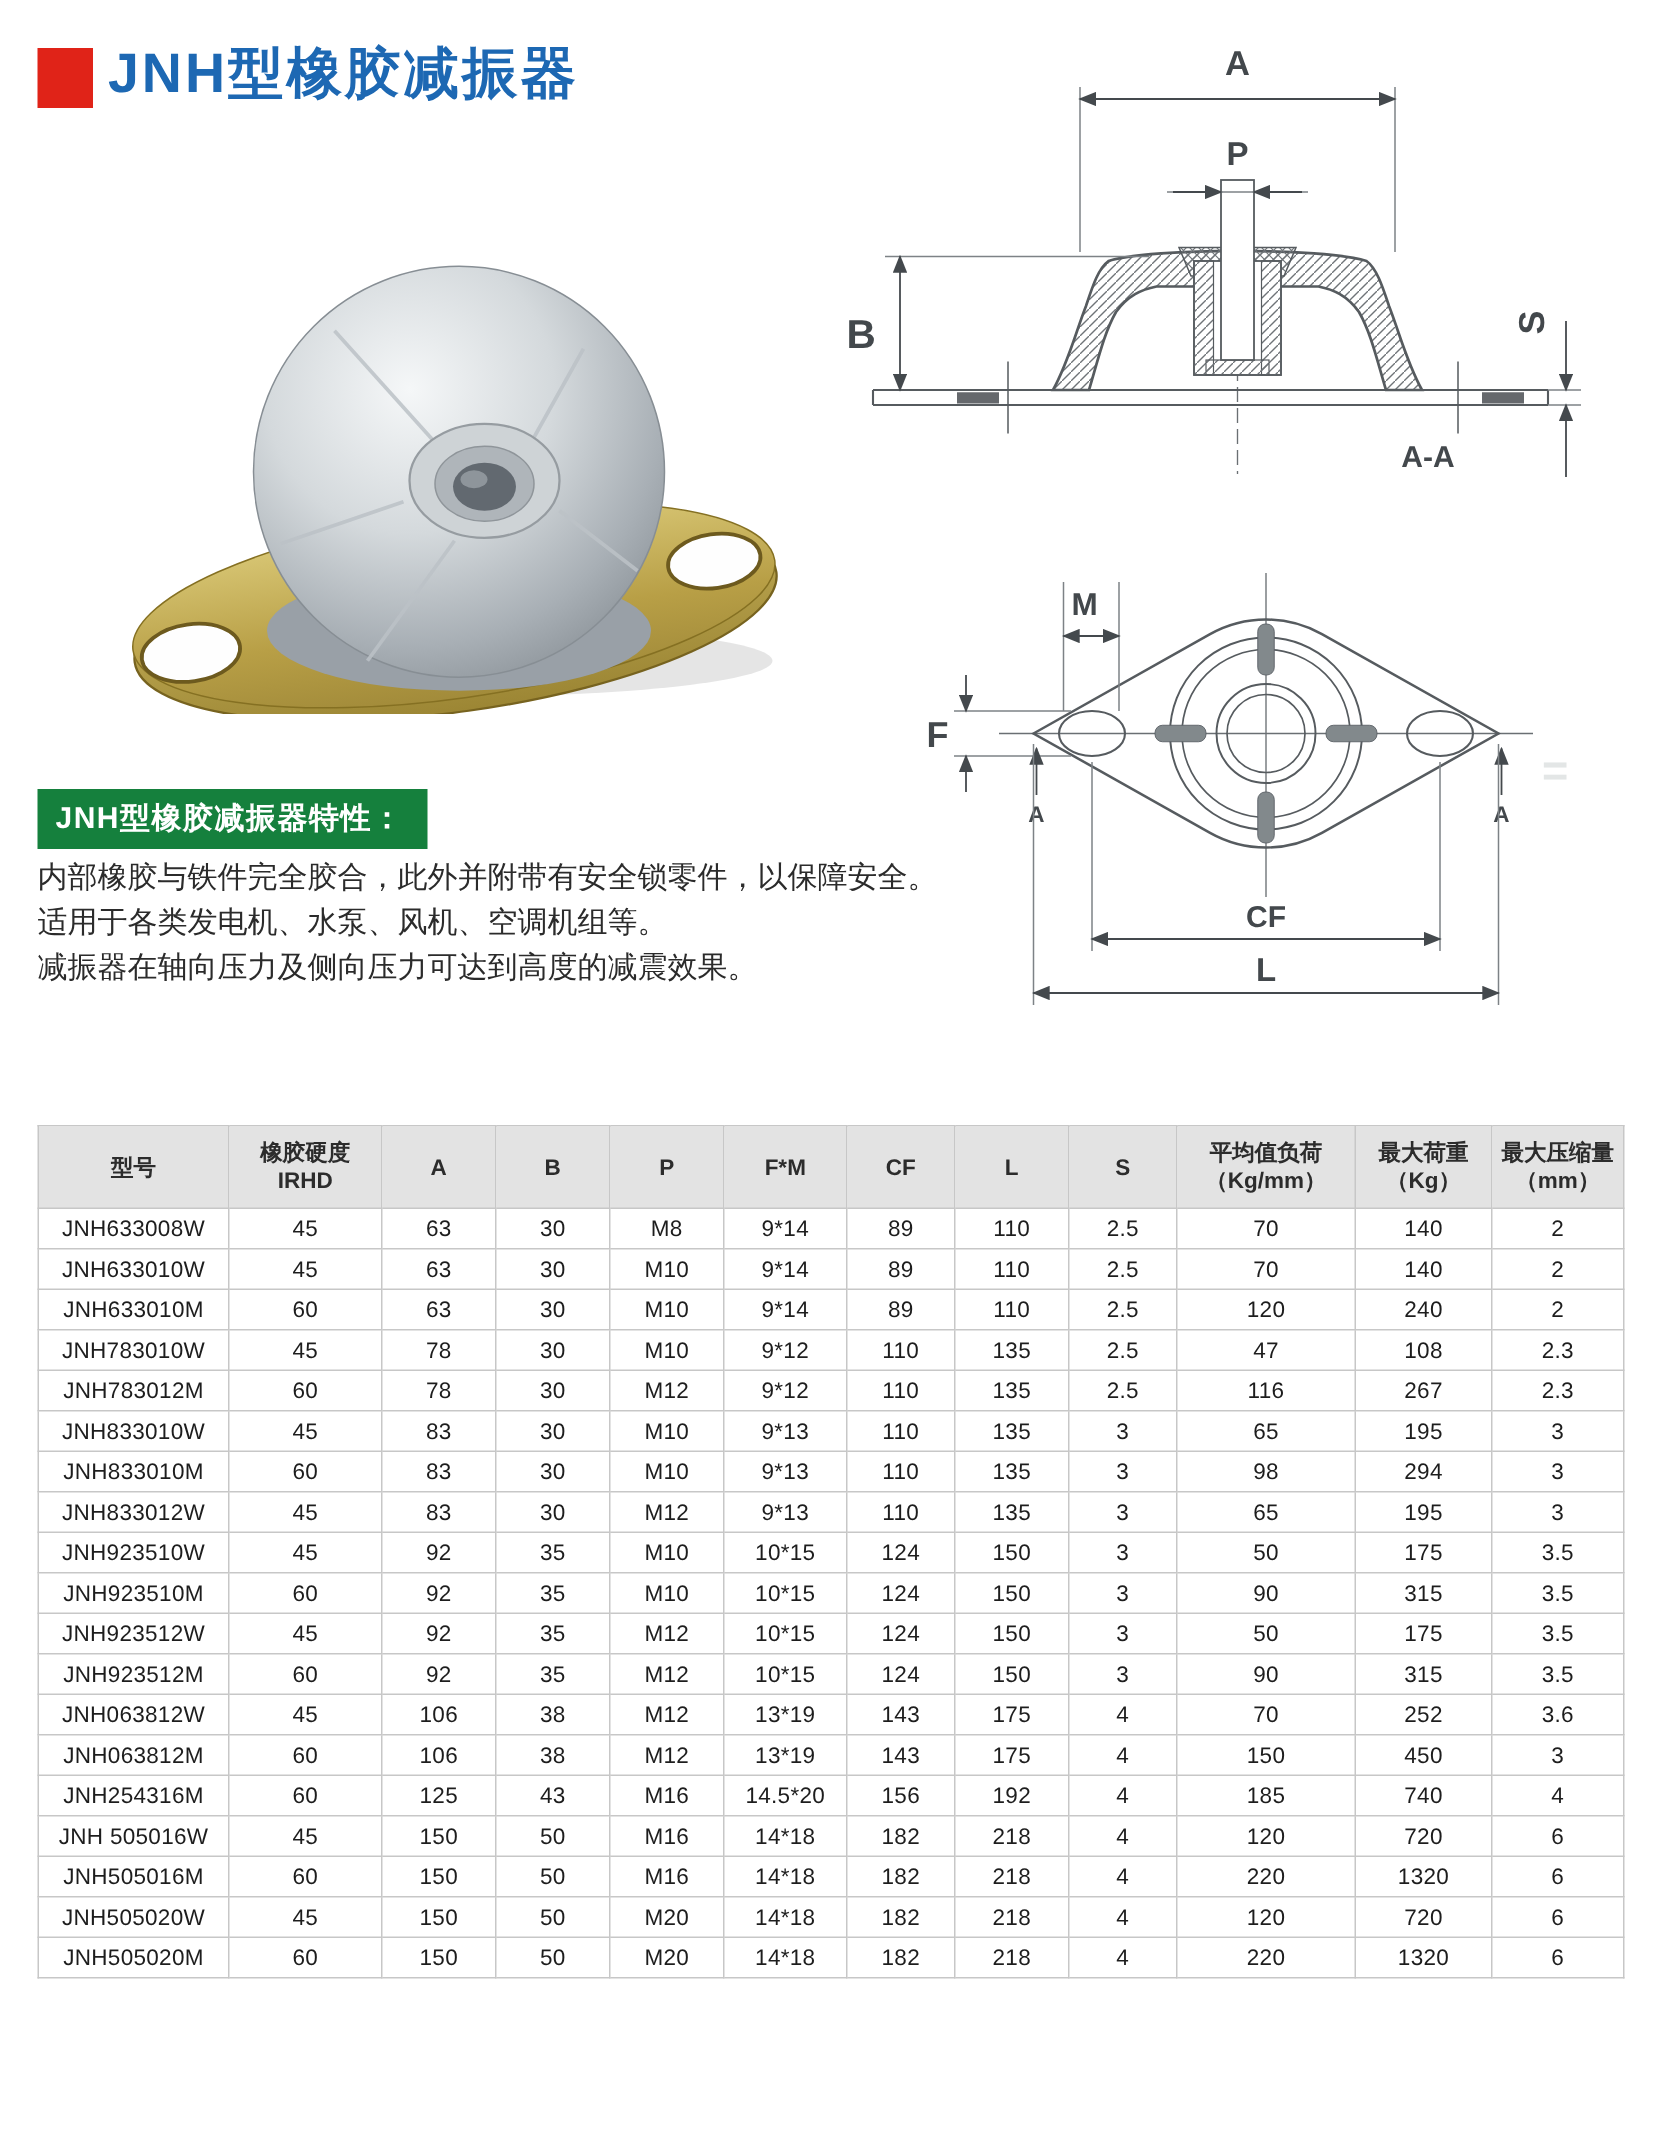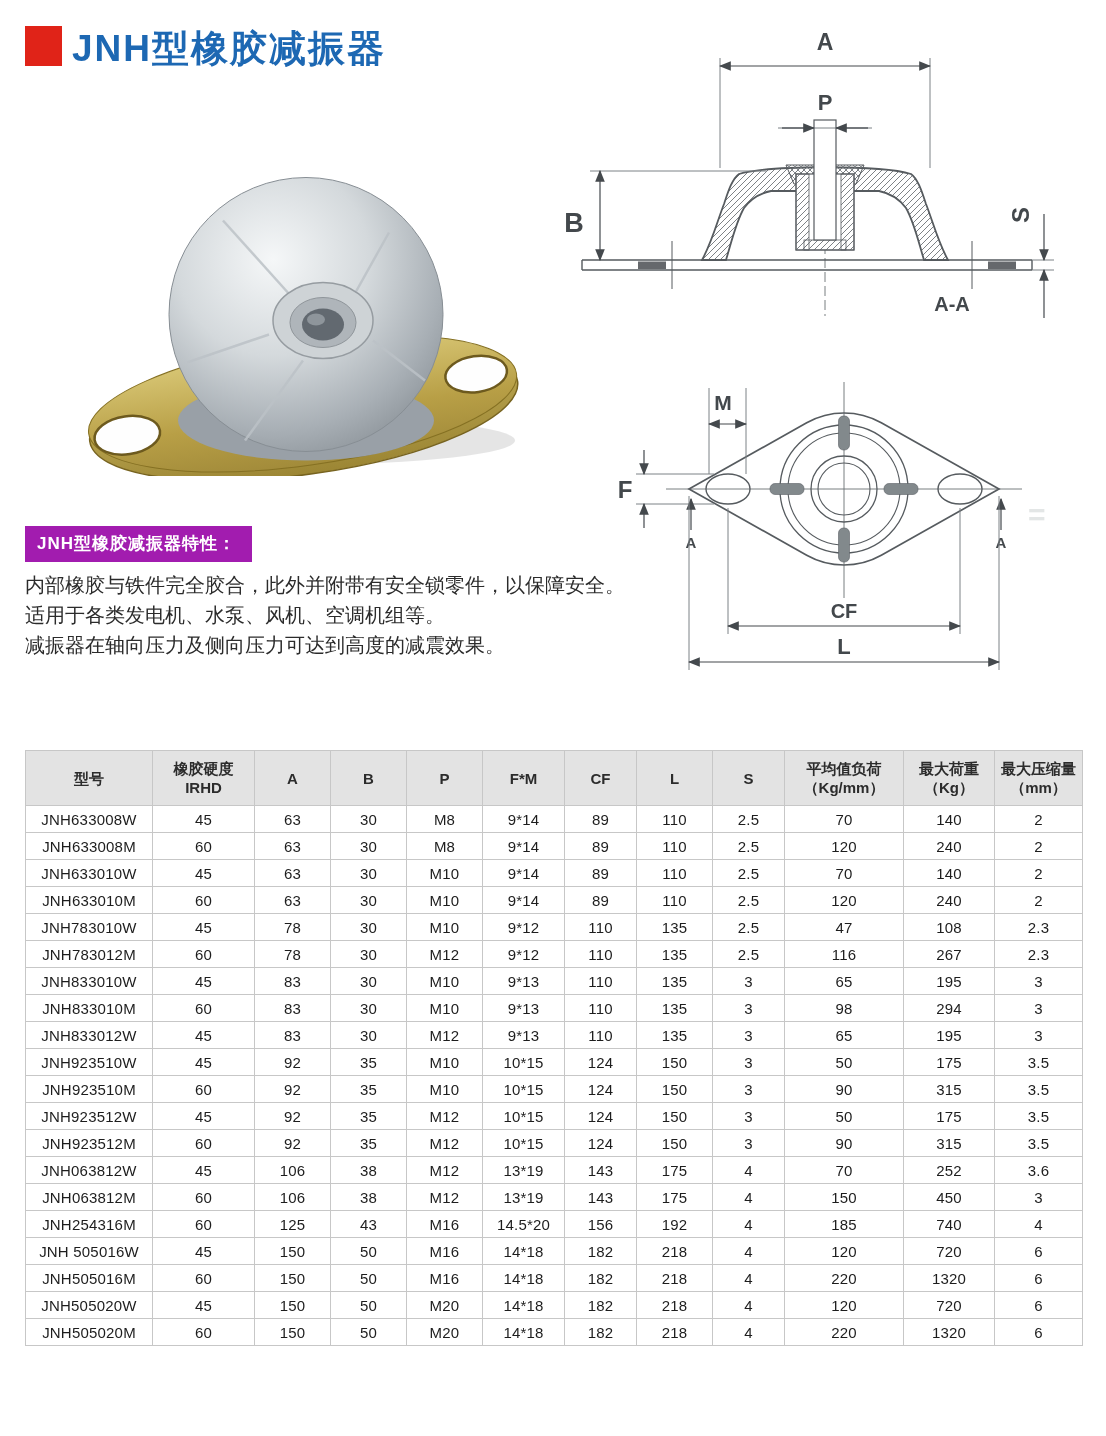--- a/index.html
+++ b/index.html
@@ -7,21 +7,21 @@
   body {
     width:1106px; height:1436px;
     position:relative;
     font-family:"Liberation Sans", sans-serif;
     overflow:hidden;
     color:#222;
   }
   .abs { position:absolute; }
 
   
-  .title-row { left:25px; top:26px; display:flex; align-items:flex-start; }
+  .title-row { left:25px; top:26px; display:flex; align-items:flex-end; }
   .red-square { width:37px; height:40px; background:#e02318; margin-right:10px; flex:0 0 auto; }
   .page-title {
     font-size:37px; font-weight:bold; color:#1d68b3; letter-spacing:2px;
     line-height:46px; white-space:nowrap;
   }
 
   
   .photo-box { left:55px; top:146px; width:490px; height:330px; }
 
   
@@ -32,22 +32,22 @@
   .ext-line { stroke:#7d8286; stroke-width:1; fill:none; }
 
   .faint-equals {
     left:1028px; top:498px; font-size:30px; font-weight:bold; color:#e3e6e6;
     letter-spacing:-2px;
   }
 
   
   .feature-banner {
     left:25px; top:526px;
-    background:#a21caf; color:#ffffff;
-    font-size:17px; font-weight:bold;
+    background:#15803d; color:#ffffff;
+    font-size:20px; font-weight:bold;
     padding:6px 16px 7px 12px;
     letter-spacing:1px;
     white-space:nowrap;
   }
   .feature-desc { left:25px; top:570px; width:560px; }
   .feature-desc p {
     font-size:20px; color:#2b2b2b; line-height:30px; white-space:nowrap;
   }
 
   
@@ -291,34 +291,20 @@
           <td>M8</td>
           <td>9*14</td>
           <td>89</td>
           <td>110</td>
           <td>2.5</td>
           <td>70</td>
           <td>140</td>
           <td>2</td>
         </tr>
         <tr>
-          <td>JNH633008M</td>
-          <td>60</td>
-          <td>63</td>
-          <td>30</td>
-          <td>M8</td>
-          <td>9*14</td>
-          <td>89</td>
-          <td>110</td>
-          <td>2.5</td>
-          <td>120</td>
-          <td>240</td>
-          <td>2</td>
-        </tr>
-        <tr>
           <td>JNH633010W</td>
           <td>45</td>
           <td>63</td>
           <td>30</td>
           <td>M10</td>
           <td>9*14</td>
           <td>89</td>
           <td>110</td>
           <td>2.5</td>
           <td>70</td>

